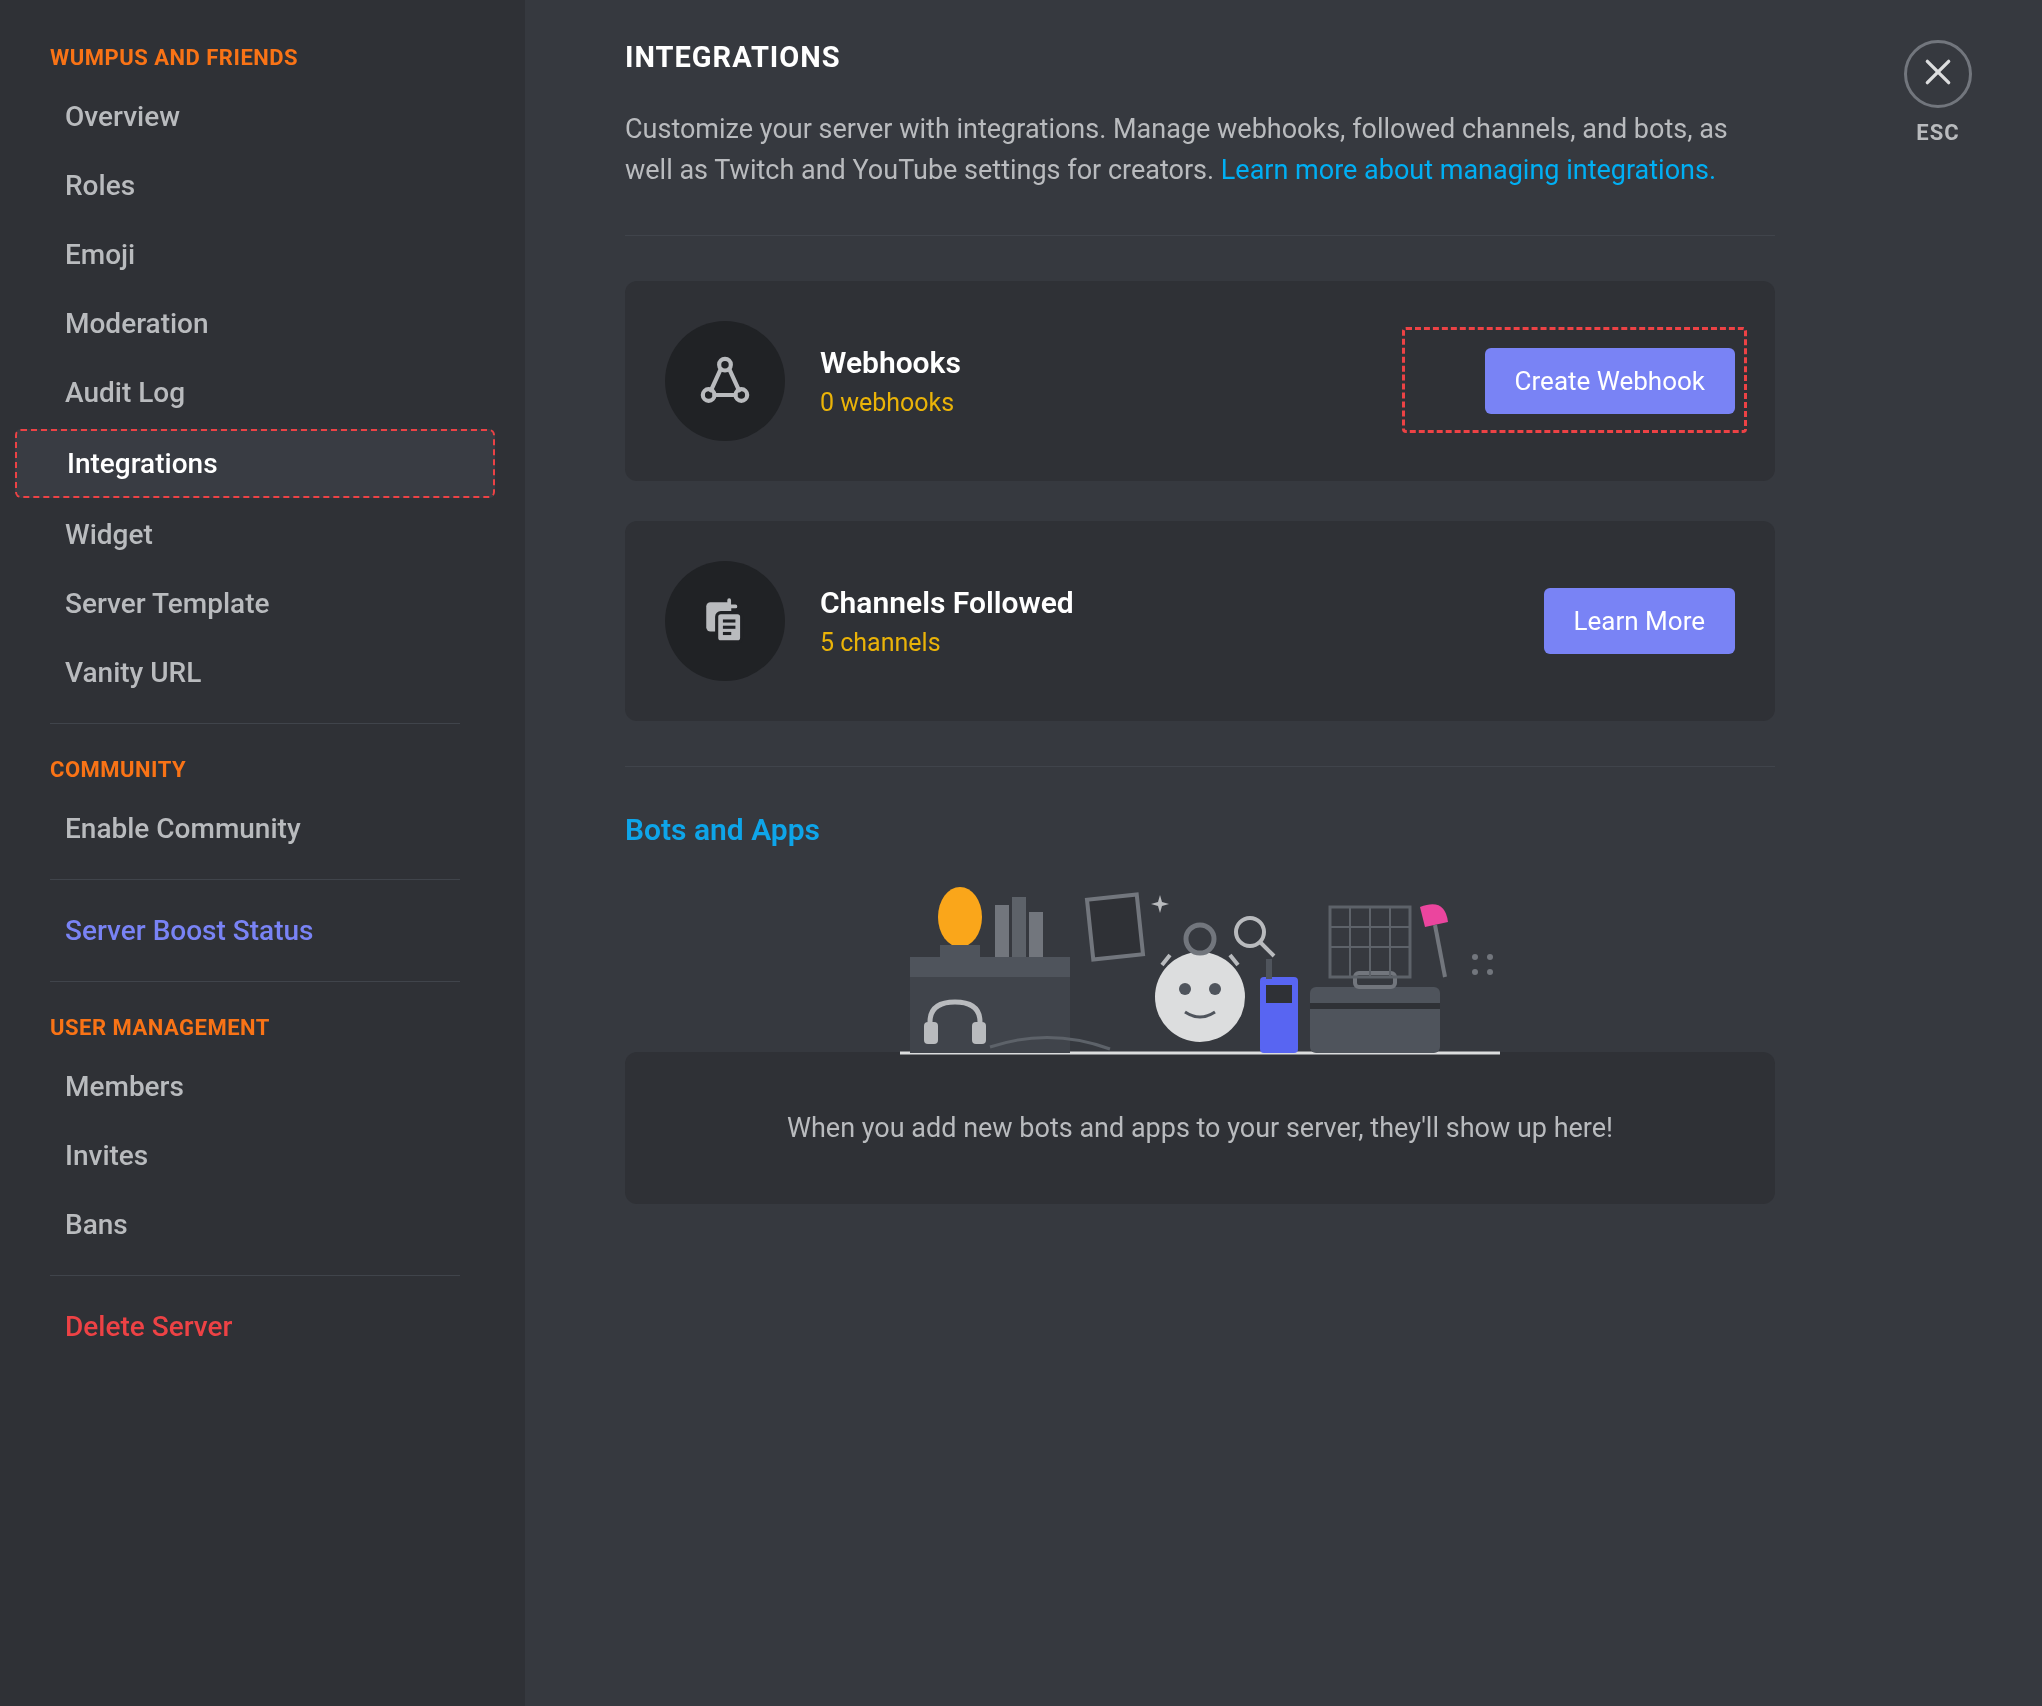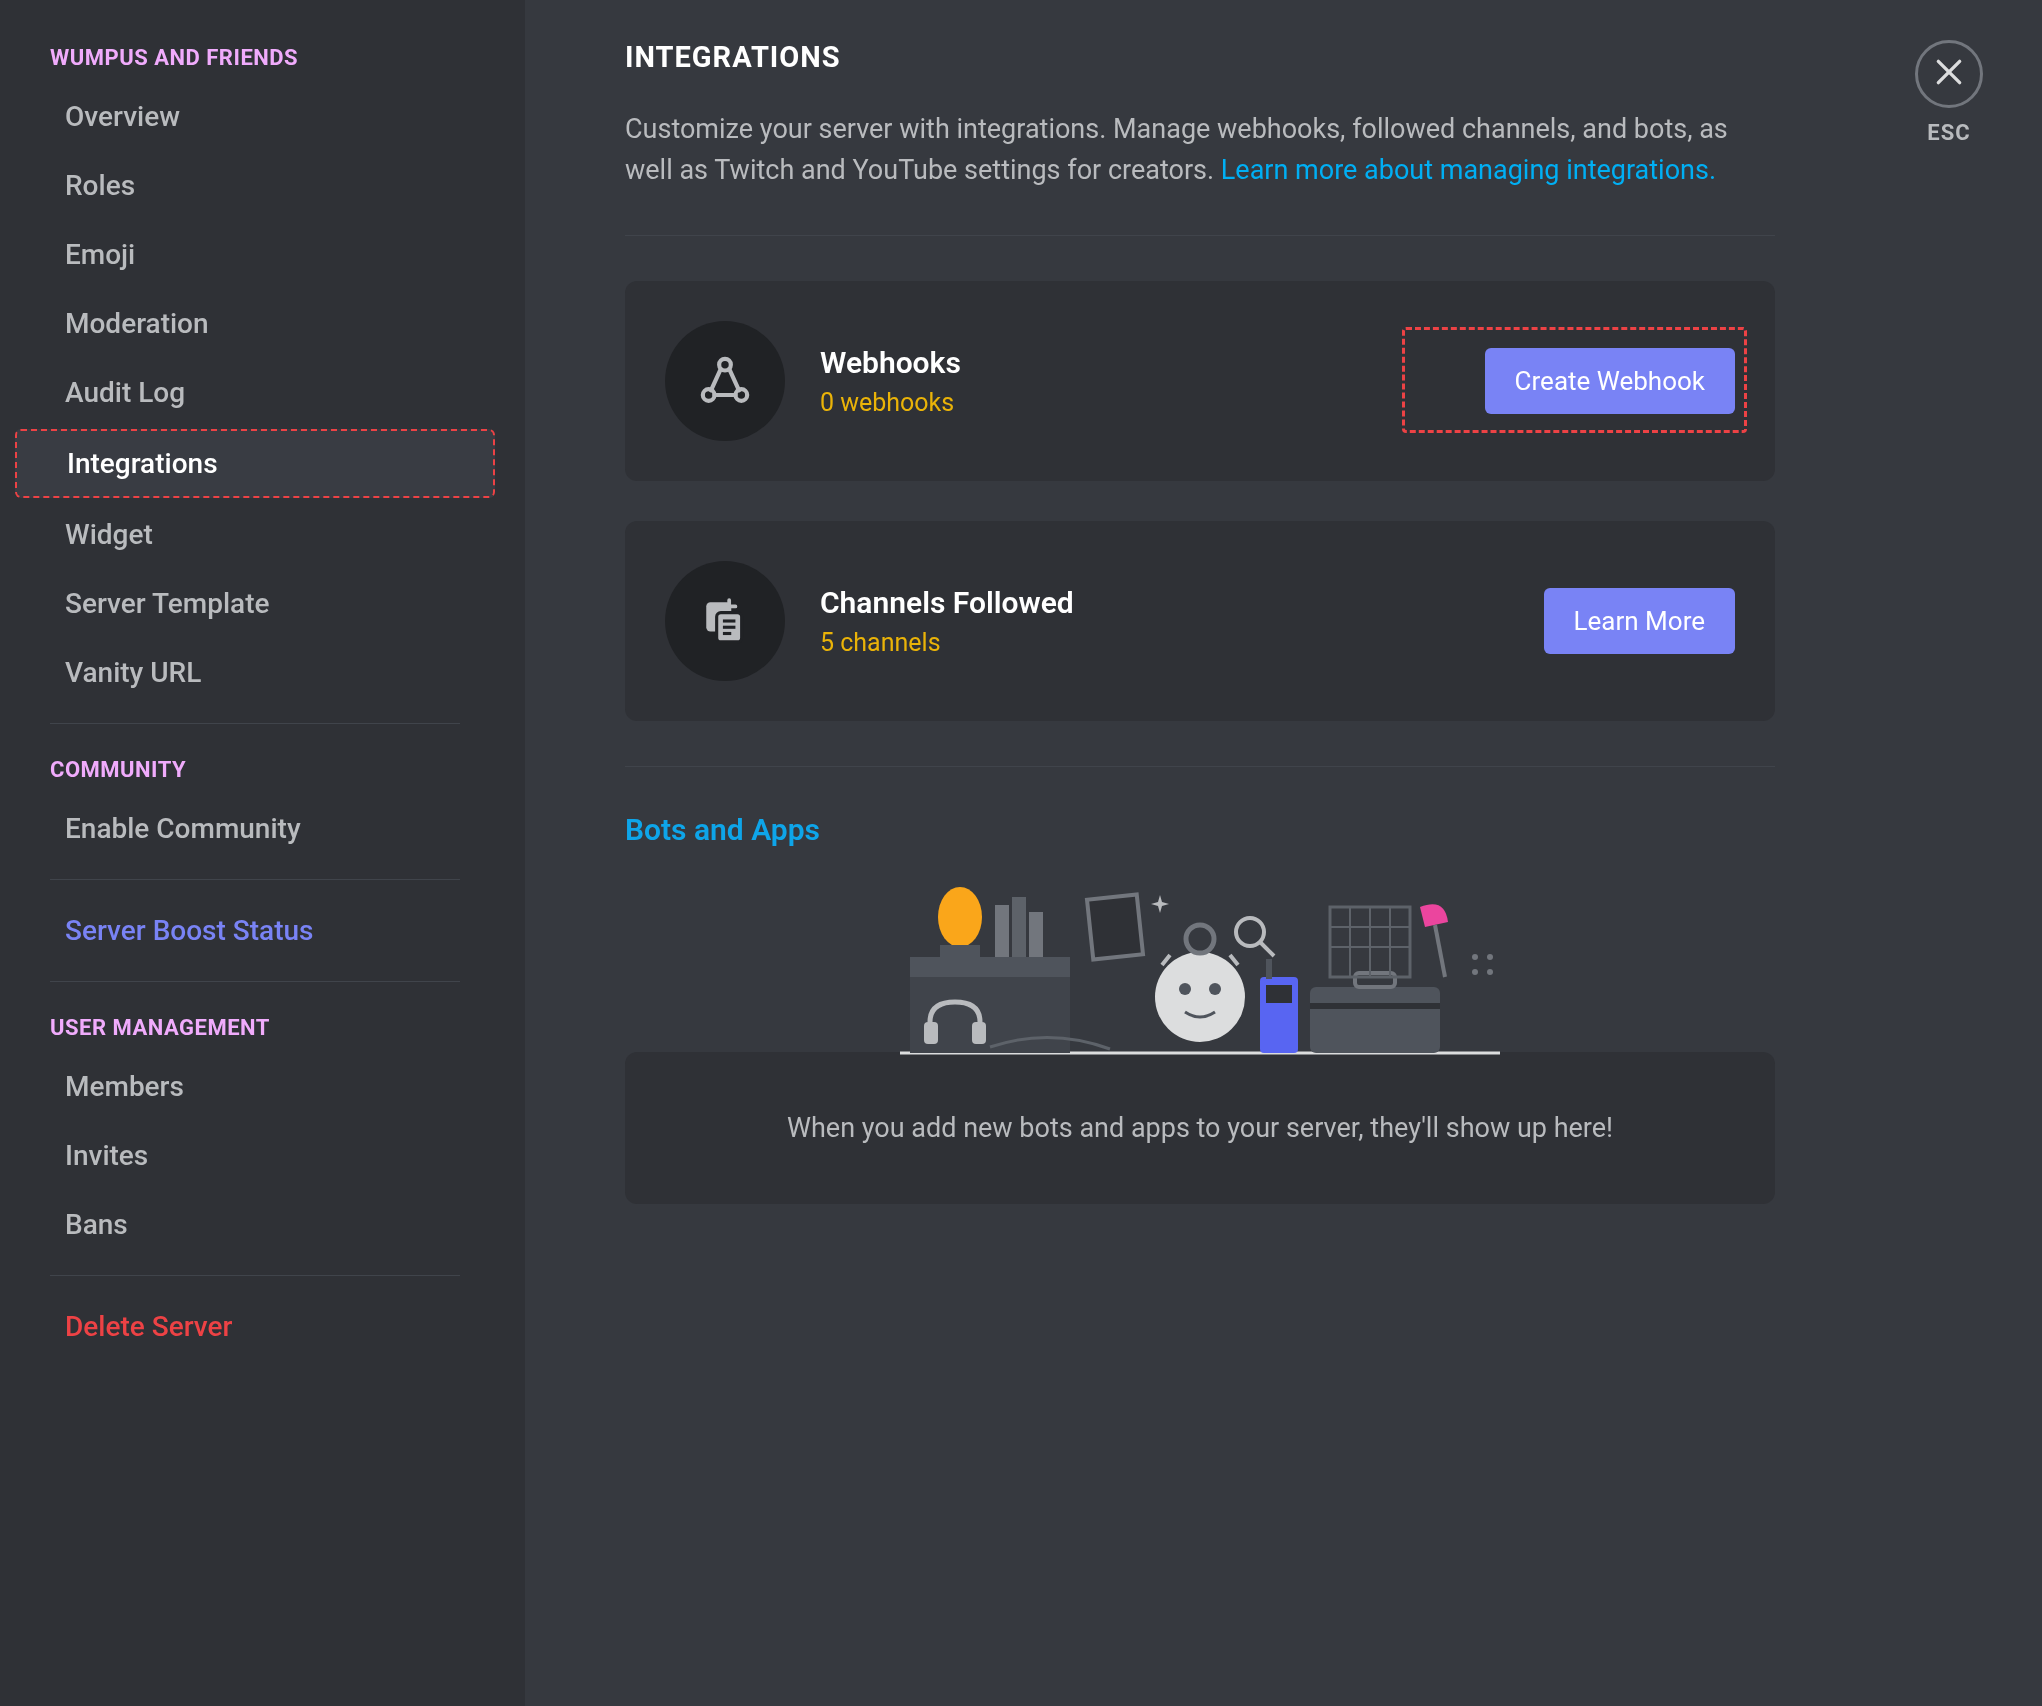--- a/index.html
+++ b/index.html
@@ -2,37 +2,37 @@
 <html><head>
   <meta charset="utf-8">
   <style>
     * { margin: 0; padding: 0; box-sizing: border-box; font-family: -apple-system, BlinkMacSystemFont, "Segoe UI", Roboto, Helvetica, Arial, sans-serif; }
     body { background: #36393f; color: #dcddde; width: 2042px; height: 1706px; overflow: hidden; }
     .app { display: flex; height: 100%; }
     
     
     .sidebar { width: 525px; background: #2f3136; padding: 30px 0 0 0; overflow-y: auto; }
     .sidebar-content { padding: 0 15px 0 0; }
-    .sidebar-header { color: #f0abfc; font-size: 22px; font-weight: 700; letter-spacing: 0.5px; padding: 15px 0 10px 50px; text-transform: uppercase; }
+    .sidebar-header { color: #f97316; font-size: 22px; font-weight: 700; letter-spacing: 0.5px; padding: 15px 0 10px 50px; text-transform: uppercase; }
     .sidebar-item { color: #b9bbbe; font-size: 28px; font-weight: 500; padding: 16px 20px 16px 50px; cursor: pointer; border-radius: 6px; margin: 4px 15px; }
     .sidebar-item.active { background: #393c43; color: #ffffff; }
     .sidebar-item.highlighted { border: 2px dashed #ed4245; }
     .sidebar-item.boost { color: #7983f5; }
     .sidebar-item.danger { color: #ed4245; }
     .sidebar-divider { border: none; border-top: 1px solid #40444b; margin: 18px 50px; }
     
     
     .main { flex: 1; background: #36393f; padding: 40px 70px 40px 100px; position: relative; }
     .page-title { color: #ffffff; font-size: 29px; font-weight: 700; letter-spacing: 1px; margin-bottom: 35px; }
     .page-description { color: #b9bbbe; font-size: 27px; line-height: 1.5; max-width: 1150px; margin-bottom: 40px; }
     .link { color: #00aff4; text-decoration: none; }
     .content-divider { border: none; border-top: 1px solid #40444b; margin: 45px 0; max-width: 1150px; }
     
     
-    .close-group { position: absolute; top: 40px; right: 59px; display: flex; flex-direction: column; align-items: center; gap: 12px; }
+    .close-group { position: absolute; top: 40px; right: 70px; display: flex; flex-direction: column; align-items: center; gap: 12px; }
     .close-circle { width: 68px; height: 68px; border: 3px solid #72767d; border-radius: 50%; display: flex; align-items: center; justify-content: center; cursor: pointer; }
     .close-circle svg { width: 32px; height: 32px; }
     .close-label { color: #b9bbbe; font-size: 22px; font-weight: 700; letter-spacing: 1px; }
     
     
     .card { background: #2f3136; border-radius: 12px; padding: 40px; display: flex; align-items: center; gap: 35px; max-width: 1150px; margin-bottom: 40px; position: relative; }
     .card-icon { width: 120px; height: 120px; background: #202225; border-radius: 50%; display: flex; align-items: center; justify-content: center; flex-shrink: 0; }
     .card-body { flex: 1; }
     .card-title { color: #ffffff; font-size: 30px; font-weight: 600; margin-bottom: 8px; }
     .card-subtitle { color: #eab308; font-size: 25px; }

